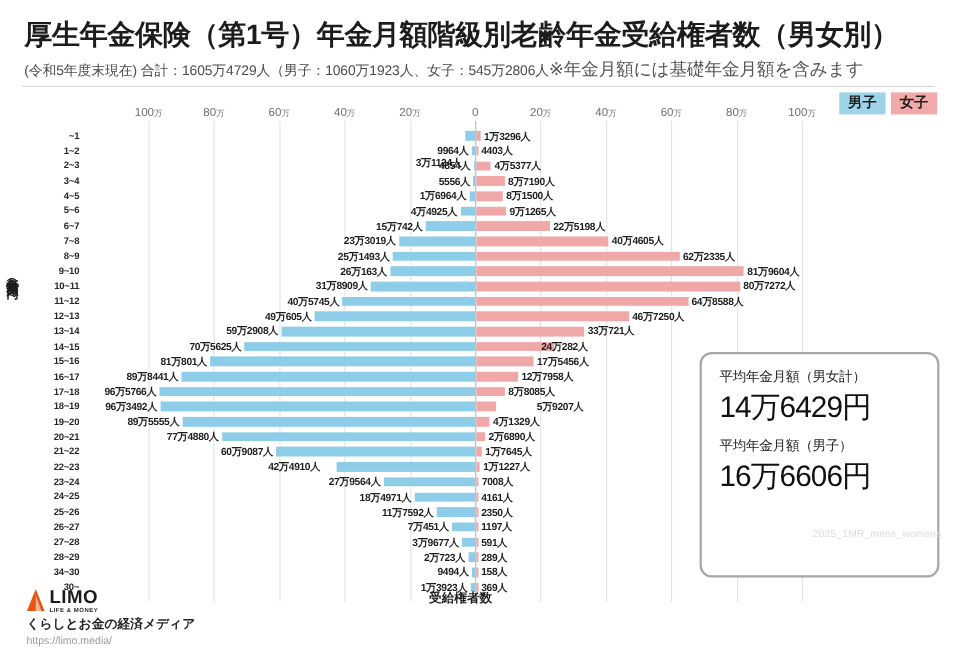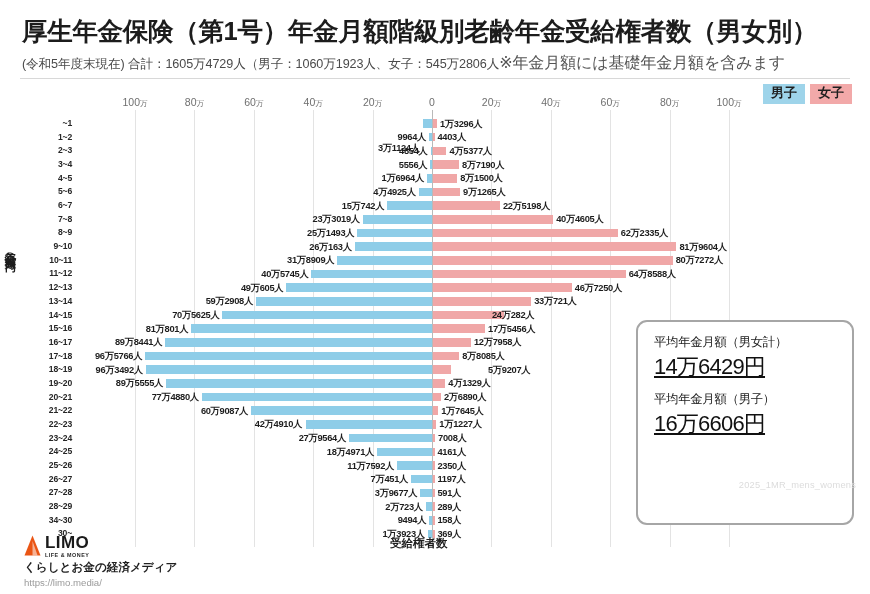--- a/index.html
+++ b/index.html
@@ -74,21 +74,21 @@
 
   
   .statsbox {
     position: absolute; left: 636px; top: 320px; width: 218px; height: 205px;
     border: 2px solid #a6a6a6; border-radius: 11px; background: #fff;
     padding: 12px 0 0 0;
   }
   .stat { padding: 0 0 0 16px; margin-bottom: 9px; }
   .stat:last-child { margin-bottom: 0; }
   .stat .lab { font-size: 12.4px; color: #222; letter-spacing: -0.3px; }
-  .stat .val { font-size: 22px; color: #111; letter-spacing: -0.8px; margin-top: 1px; text-decoration: underline; }
+  .stat .val { font-size: 27px; color: #111; letter-spacing: -0.8px; margin-top: 1px; }
 
   
   .logo { position: absolute; left: 24px; top: 534px; display: flex; align-items: center; gap: 4px; }
   .logo .flame { width: 17px; height: 21px; }
   .logo .wordmark { display: flex; flex-direction: column; line-height: 1; }
   .logo .wm1 { font-size: 17px; font-weight: 800; letter-spacing: 0.4px; color: #1a1a1a; }
   .logo .wm2 { font-size: 5.4px; font-weight: 700; letter-spacing: 0.5px; color: #2a2a2a; margin-top: 1.5px; }
   .tagline { position: absolute; left: 24px; top: 560px; font-size: 11.6px; font-weight: 600; color: #1f1f1f; }
   .url { position: absolute; left: 24px; top: 577px; font-size: 9.6px; color: #9a9a9a; }
   .watermark { position: absolute; right: 14px; bottom: 6px; font-size: 9.3px; color: #dcdcdc; letter-spacing: 0.2px; }
@@ -282,21 +282,21 @@
       <div class="row" style="top: 404.28px;">
         <div class="rowlabel" style="left: 0px;">21~22</div>
         <div class="bar male" style="left: 251.101px; width: 180.899px;"></div>
         <div class="vlabel left" style="left: 248.101px;">60万9087人</div>
         <div class="bar female" style="left: 433px; width: 5.24057px;"></div>
         <div class="vlabel right" style="left: 441.241px;">1万7645人</div>
       </div>
       <div class="row" style="top: 417.96px;">
         <div class="rowlabel" style="left: 0px;">22~23</div>
         <div class="bar male" style="left: 305.802px; width: 126.198px;"></div>
-        <div class="vlabel left" style="left: 302px; padding-left: 44px;">42万4910人</div>
+        <div class="vlabel left" style="left: 291px; padding-left: 44px;">42万4910人</div>
         <div class="bar female" style="left: 433px; width: 3.33442px;"></div>
         <div class="vlabel right" style="left: 439.334px;">1万1227人</div>
       </div>
       <div class="row" style="top: 431.64px;">
         <div class="rowlabel" style="left: 0px;">23~24</div>
         <div class="bar male" style="left: 348.969px; width: 83.0305px;"></div>
         <div class="vlabel left" style="left: 345.969px;">27万9564人</div>
         <div class="bar female" style="left: 433px; width: 2.08138px;"></div>
         <div class="vlabel right" style="left: 438.081px;">7008人</div>
       </div>

